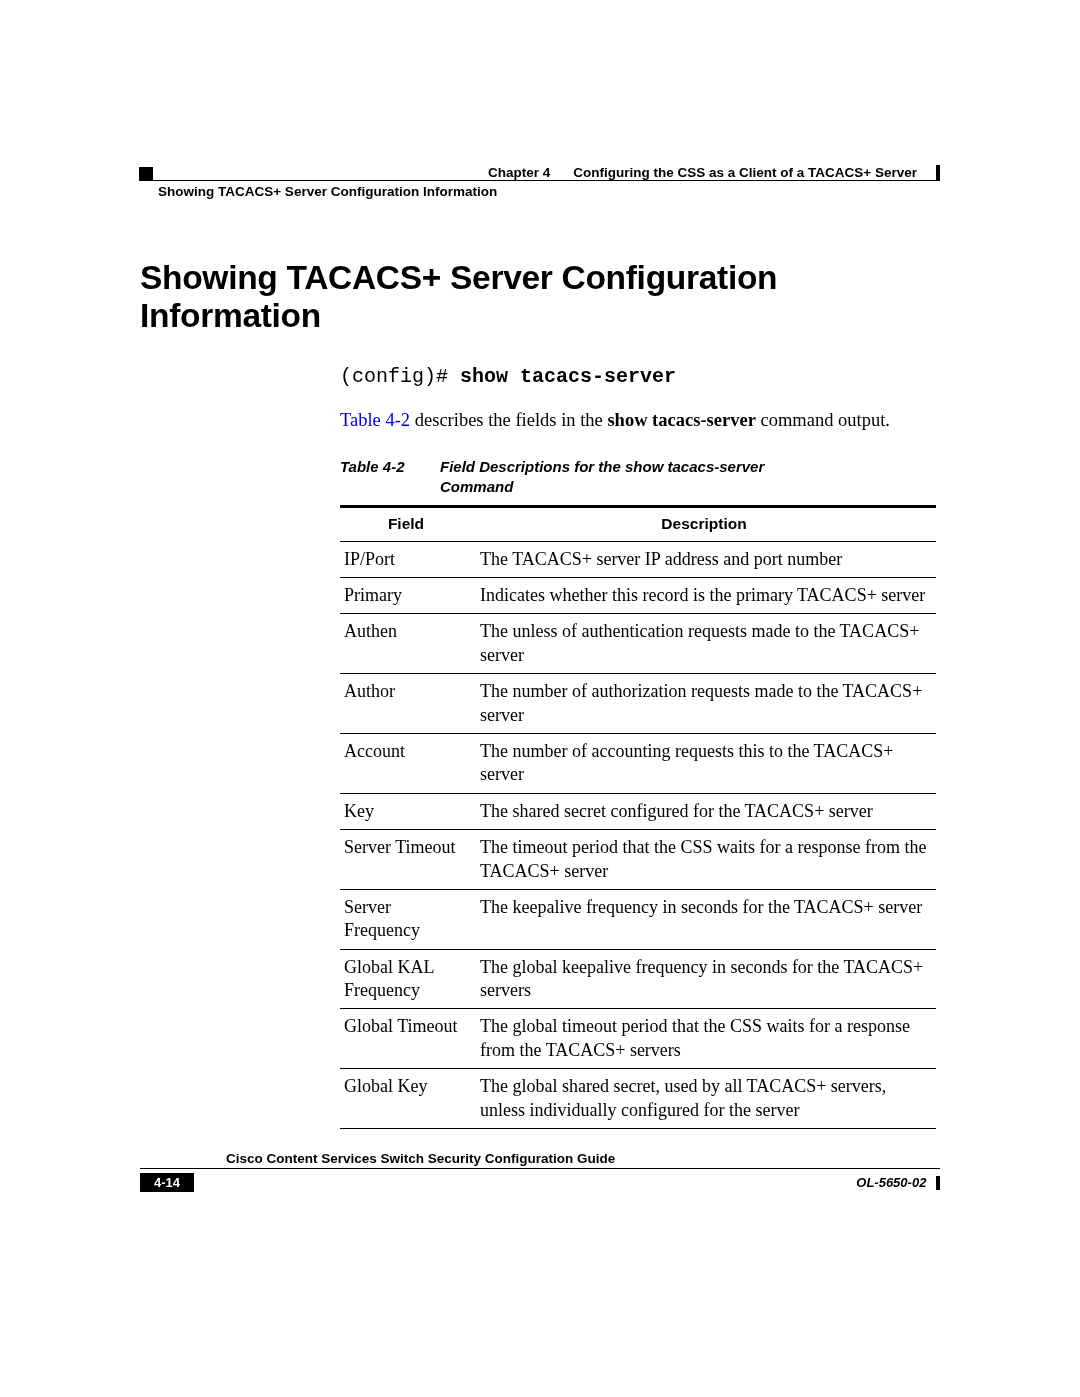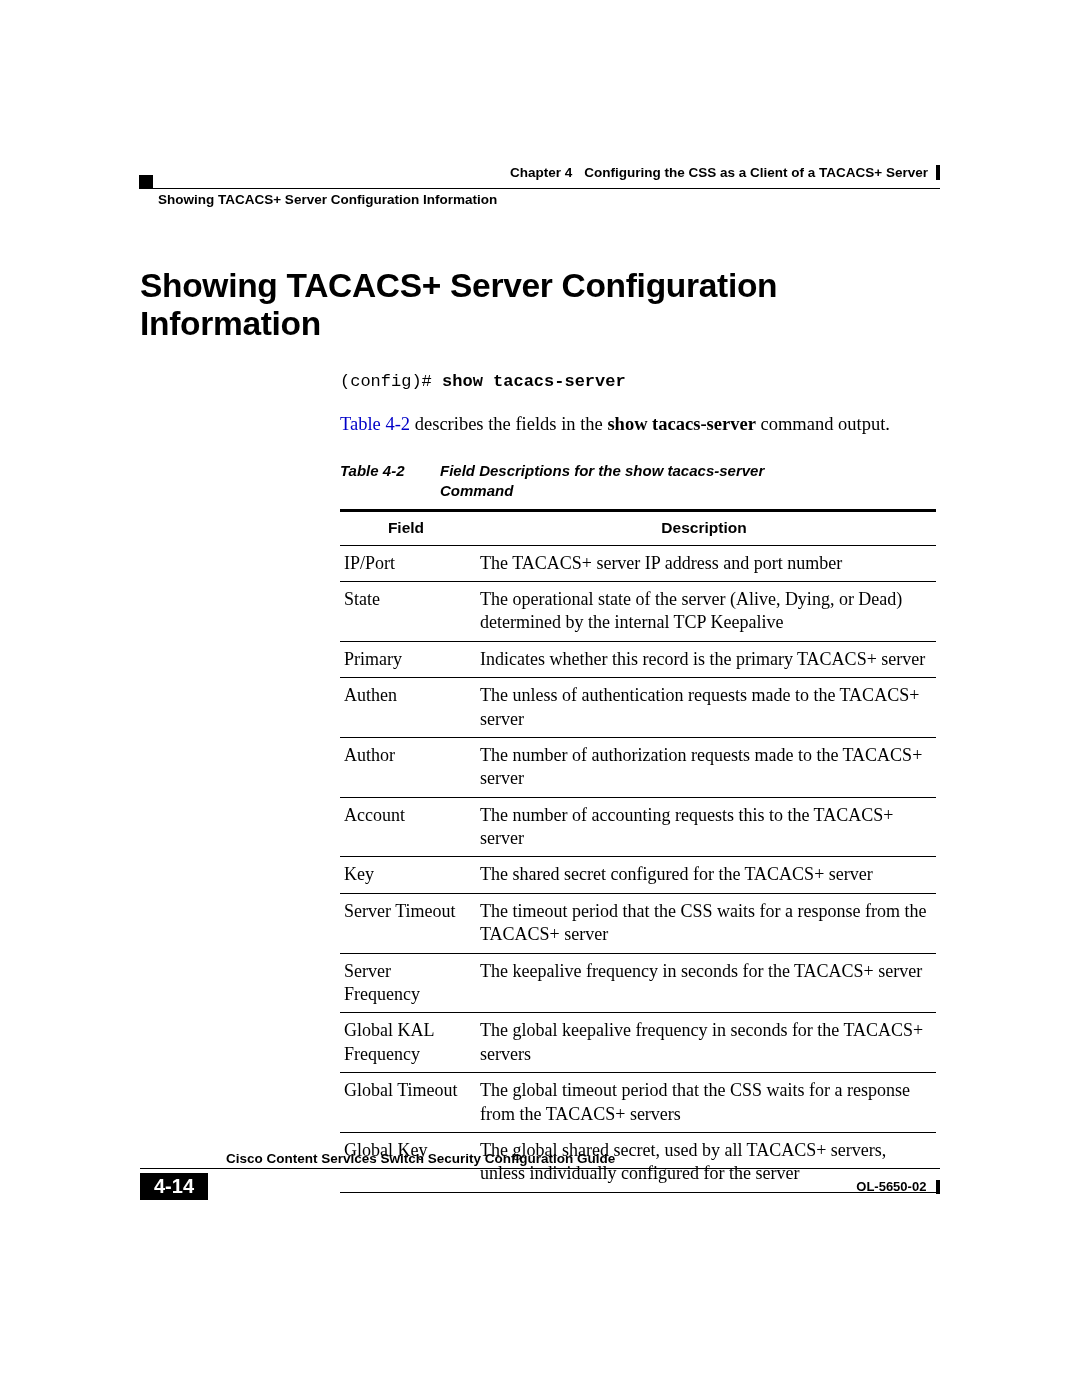--- a/index.html
+++ b/index.html
@@ -17,21 +17,22 @@
     left: 140px;
     top: 165px;
     width: 800px;
   }
   .header-row {
     display: flex;
     justify-content: flex-end;
     font-family: Arial, Helvetica, sans-serif;
     font-weight: bold;
     font-size: 13.5px;
-    margin-bottom: 8px;
+    margin-bottom: 0;
+    gap: 11px;
   }
   .header-row .chapter-label { margin-right: 12px; }
   .header-row .chapter-title {}
   .header-row .right-bar {
     display:inline-block;
     width:4px;
     height:15px;
     background:#000;
     align-self:center;
     margin-left:8px;
@@ -64,21 +65,21 @@
   .body-block {
     margin-left: 200px;
     width: 600px;
     font-size: 18.5px;
     line-height: 1.35;
   }
   .para { margin-bottom: 14px; }
   .inline-bold { font-weight: bold; }
   .code-line {
     font-family: "Courier New", Courier, monospace;
-    font-size: 17px;
+    font-size: 20px;
     margin: 28px 0 18px 0;
   }
   .code-line .bold { font-weight: bold; }
   .link { color: #0000c8; }
   .table-caption {
     font-family: Arial, Helvetica, sans-serif;
     font-style: italic;
     font-weight: bold;
     font-size: 15px;
     display: flex;
@@ -133,28 +134,29 @@
     display: flex;
     justify-content: space-between;
     align-items: center;
     margin-top: 4px;
   }
   .page-num-box {
     background: #000;
     color: #fff;
     font-family: Arial, Helvetica, sans-serif;
     font-weight: bold;
-    font-size: 20px;
+    font-size: 13px;
     padding: 2px 14px;
     display: inline-block;
   }
   .doc-code {
     font-family: Arial, Helvetica, sans-serif;
     font-weight: bold;
     font-size: 13px;
+    font-style: italic;
   }
   .doc-code .right-bar {
     display:inline-block;
     width:4px;
     height:14px;
     background:#000;
     vertical-align: middle;
     margin-left:6px;
   }
 </style>
@@ -198,24 +200,20 @@
           <th>Field</th>
           <th>Description</th>
         </tr>
       </thead>
       <tbody id="table-body">
       <tr>
             <td class="field-col">IP/Port</td>
             <td>The TACACS+ server IP address and port number</td>
           </tr>
           <tr>
-            <td class="field-col">State</td>
-            <td>The operational state of the server (Alive, Dying, or Dead) determined by the internal TCP Keepalive</td>
-          </tr>
-          <tr>
             <td class="field-col">Primary</td>
             <td>Indicates whether this record is the primary TACACS+ server</td>
           </tr>
           <tr>
             <td class="field-col">Authen</td>
             <td>The unless of authentication requests made to the TACACS+ server</td>
           </tr>
           <tr>
             <td class="field-col">Author</td>
             <td>The number of authorization requests made to the TACACS+ server</td>

